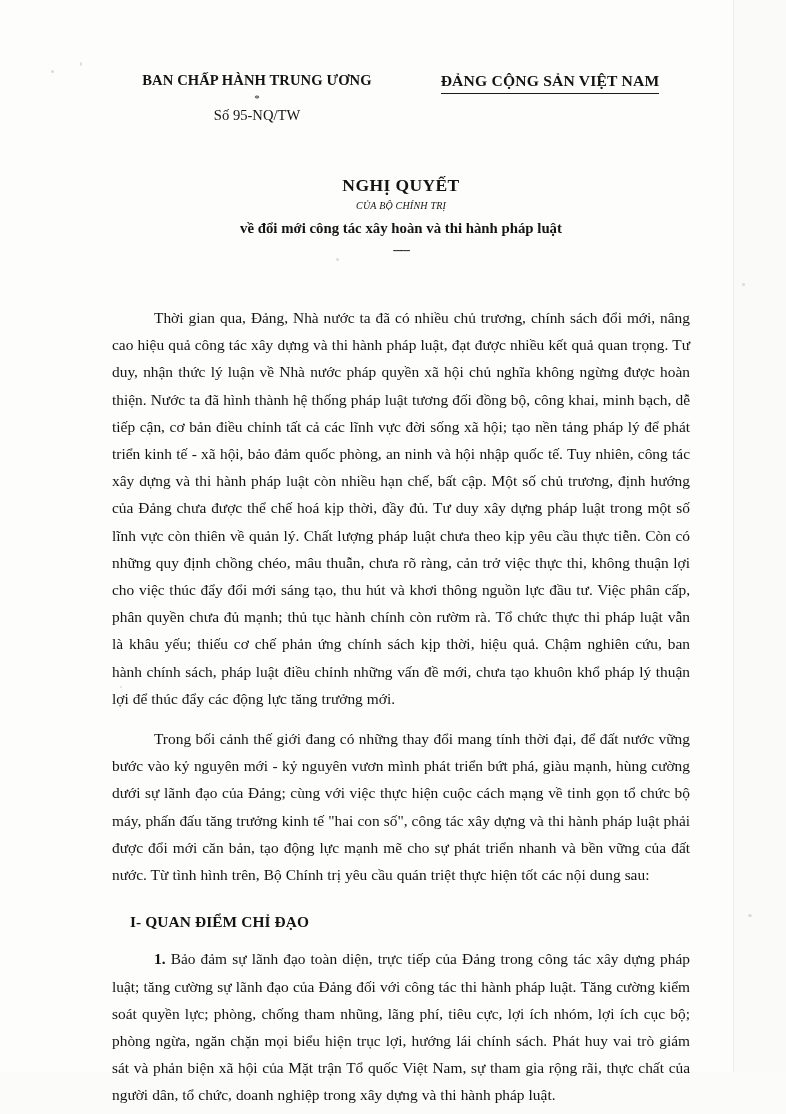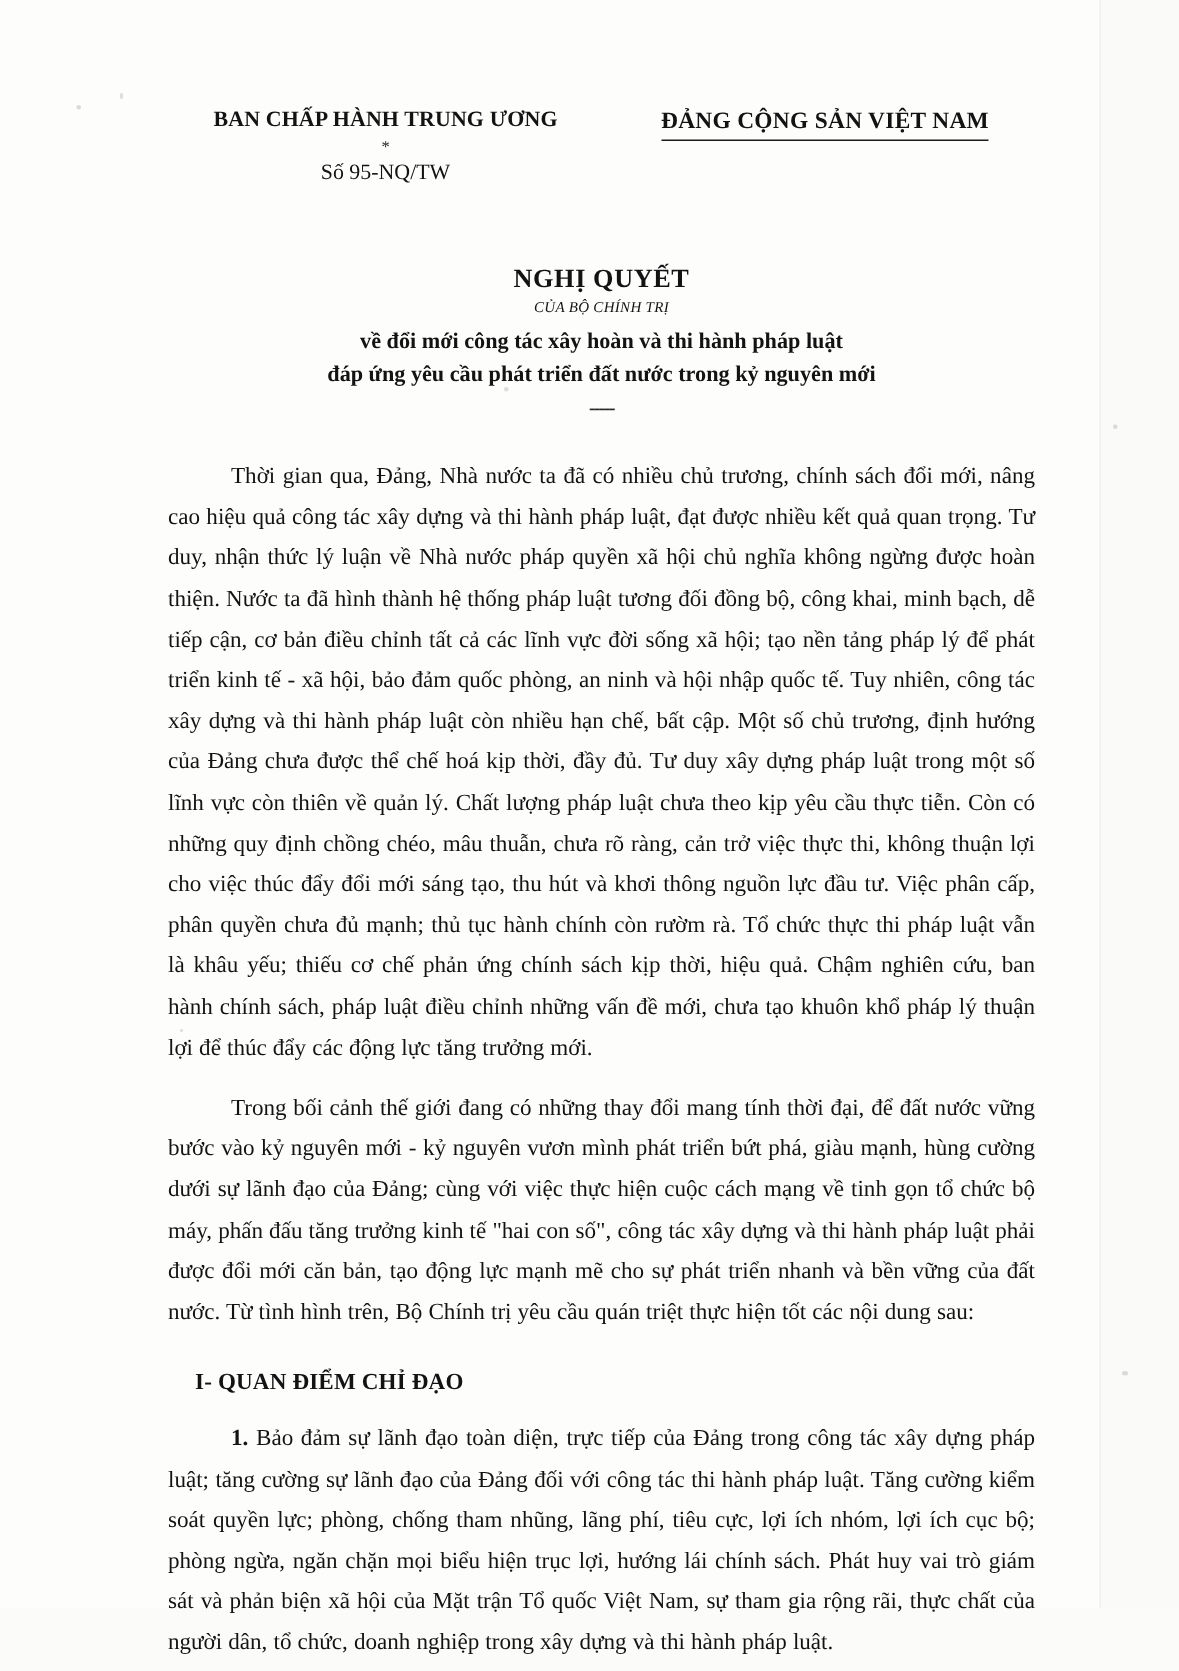--- a/index.html
+++ b/index.html
@@ -206,21 +206,20 @@
       <div class="header-right">
         <div class="party-name">ĐẢNG CỘNG SẢN VIỆT NAM</div>
       </div>
 
     </div>
 
     <div class="title-block">
       <div class="title-main">NGHỊ QUYẾT</div>
       <div class="title-sub">CỦA BỘ CHÍNH TRỊ</div>
       <div class="title-desc">về đổi mới công tác xây hoàn và thi hành pháp luật</div>
-      <div class="title-desc">đáp ứng yêu cầu phát triển đất nước trong kỷ nguyên mới</div>
       <div class="title-sep">-----</div>
     </div>
 
     <div class="body-block">
 
       <p class="para">Thời gian qua, Đảng, Nhà nước ta đã có nhiều chủ trương, chính sách đổi mới, nâng cao hiệu quả công tác xây dựng và thi hành pháp luật, đạt được nhiều kết quả quan trọng. Tư duy, nhận thức lý luận về Nhà nước pháp quyền xã hội chủ nghĩa không ngừng được hoàn thiện. Nước ta đã hình thành hệ thống pháp luật tương đối đồng bộ, công khai, minh bạch, dễ tiếp cận, cơ bản điều chỉnh tất cả các lĩnh vực đời sống xã hội; tạo nền tảng pháp lý để phát triển kinh tế - xã hội, bảo đảm quốc phòng, an ninh và hội nhập quốc tế. Tuy nhiên, công tác xây dựng và thi hành pháp luật còn nhiều hạn chế, bất cập. Một số chủ trương, định hướng của Đảng chưa được thể chế hoá kịp thời, đầy đủ. Tư duy xây dựng pháp luật trong một số lĩnh vực còn thiên về quản lý. Chất lượng pháp luật chưa theo kịp yêu cầu thực tiễn. Còn có những quy định chồng chéo, mâu thuẫn, chưa rõ ràng, cản trở việc thực thi, không thuận lợi cho việc thúc đẩy đổi mới sáng tạo, thu hút và khơi thông nguồn lực đầu tư. Việc phân cấp, phân quyền chưa đủ mạnh; thủ tục hành chính còn rườm rà. Tổ chức thực thi pháp luật vẫn là khâu yếu; thiếu cơ chế phản ứng chính sách kịp thời, hiệu quả. Chậm nghiên cứu, ban hành chính sách, pháp luật điều chỉnh những vấn đề mới, chưa tạo khuôn khổ pháp lý thuận lợi để thúc đẩy các động lực tăng trưởng mới.</p>
 
       <p class="para">Trong bối cảnh thế giới đang có những thay đổi mang tính thời đại, để đất nước vững bước vào kỷ nguyên mới - kỷ nguyên vươn mình phát triển bứt phá, giàu mạnh, hùng cường dưới sự lãnh đạo của Đảng; cùng với việc thực hiện cuộc cách mạng về tinh gọn tổ chức bộ máy, phấn đấu tăng trưởng kinh tế "hai con số", công tác xây dựng và thi hành pháp luật phải được đổi mới căn bản, tạo động lực mạnh mẽ cho sự phát triển nhanh và bền vững của đất nước. Từ tình hình trên, Bộ Chính trị yêu cầu quán triệt thực hiện tốt các nội dung sau:</p>
 
       <div class="section-heading">I- QUAN ĐIỂM CHỈ ĐẠO</div>

